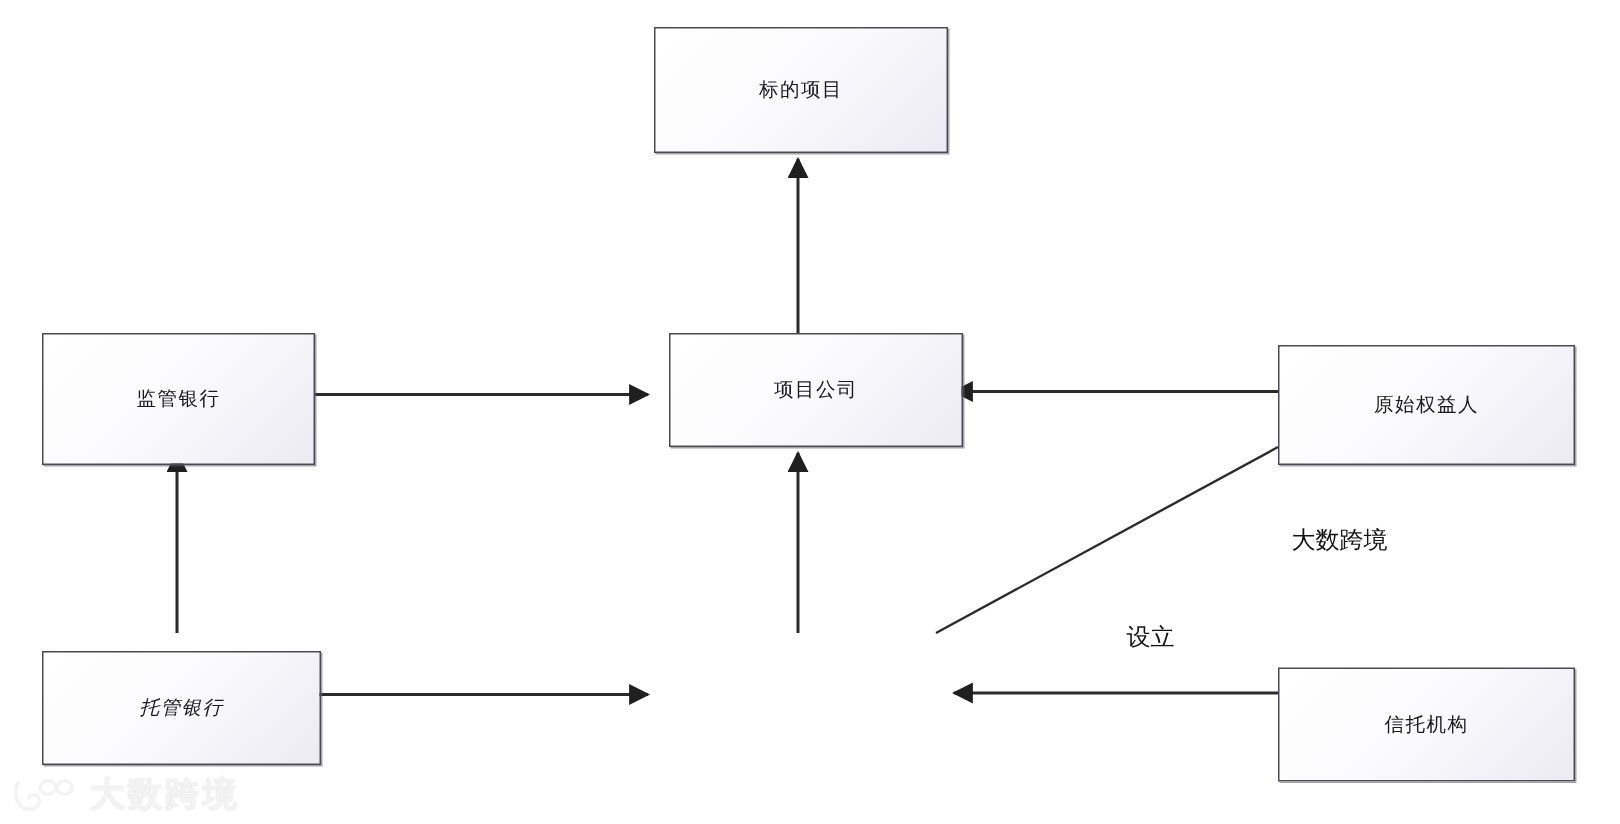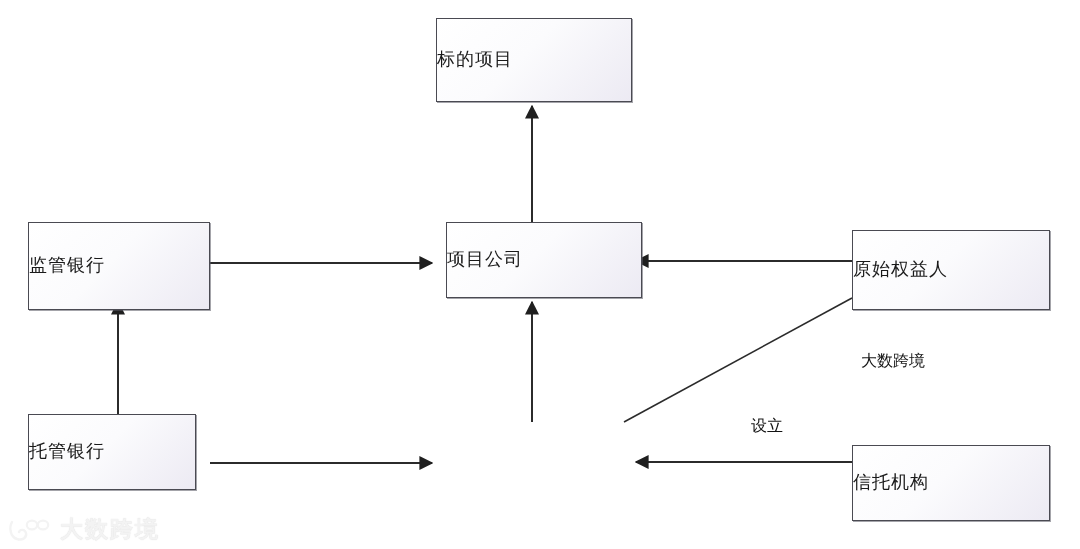--- a/index.html
+++ b/index.html
@@ -17,36 +17,37 @@
     background: #ffffff;
     overflow: hidden;
   }
   .node {
     position: absolute;
     box-sizing: border-box;
     border: 1px solid #4a4a52;
     background: linear-gradient(135deg, #ffffff 0%, #fbfbfd 45%, #eceaf3 100%);
     display: flex;
     align-items: center;
+    justify-content: center;
     color: #1a1a1a;
-    font-size: 18px;
+    font-size: 13px;
     letter-spacing: 1px;
     font-family: "Liberation Sans", "DejaVu Sans", sans-serif;
     box-shadow: 1px 1px 0 rgba(90,90,100,0.55);
   }
   .node-label {
     white-space: nowrap;
     line-height: 1.2;
   }
   
   #node-target-project   { left: 436px; top: 18px;  width: 196px; height: 84px; }
   #node-supervisory-bank { left: 28px;  top: 222px; width: 182px; height: 88px; }
   #node-project-company  { left: 436px; top: 222px; width: 196px; height: 76px; margin-left: 10px; }
   #node-original-owner   { left: 852px; top: 218px; width: 198px; height: 80px; margin-top: 12px; }
-  #node-custodian-bank   { left: 28px;  top: 414px; width: 168px; height: 76px; }
+  #node-custodian-bank   { left: 28px;  top: 434px; width: 186px; height: 76px; font-style: italic; }
   #node-abn              { left: 436px; top: 422px; width: 196px; height: 76px; }
   #node-trust-institution{ left: 852px; top: 445px; width: 198px; height: 76px; }
 
   svg.edges {
     position: absolute;
     left: 0;
     top: 0;
     width: 1080px;
     height: 549px;
     pointer-events: none;

